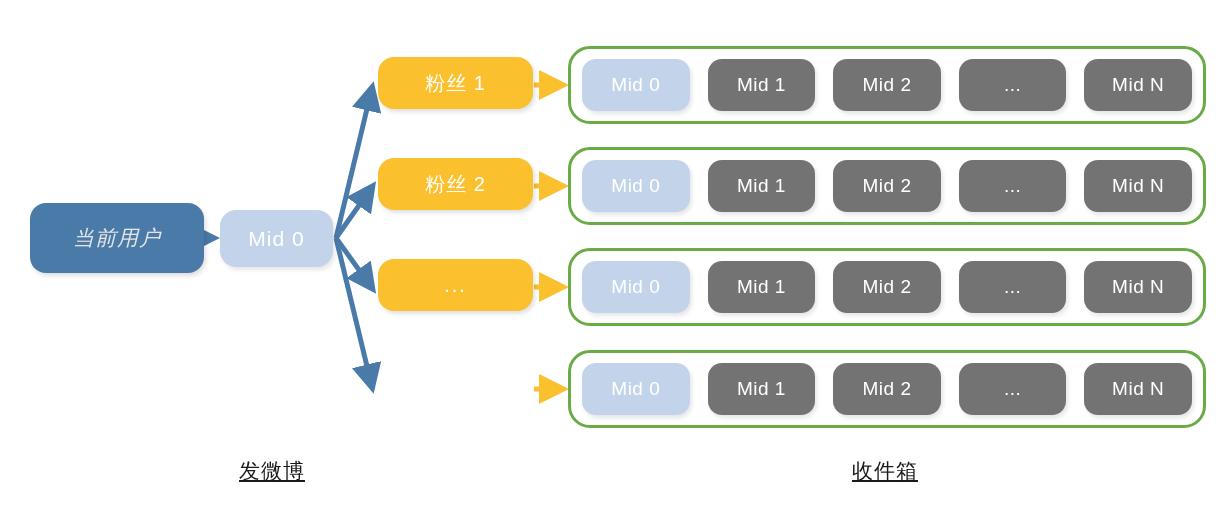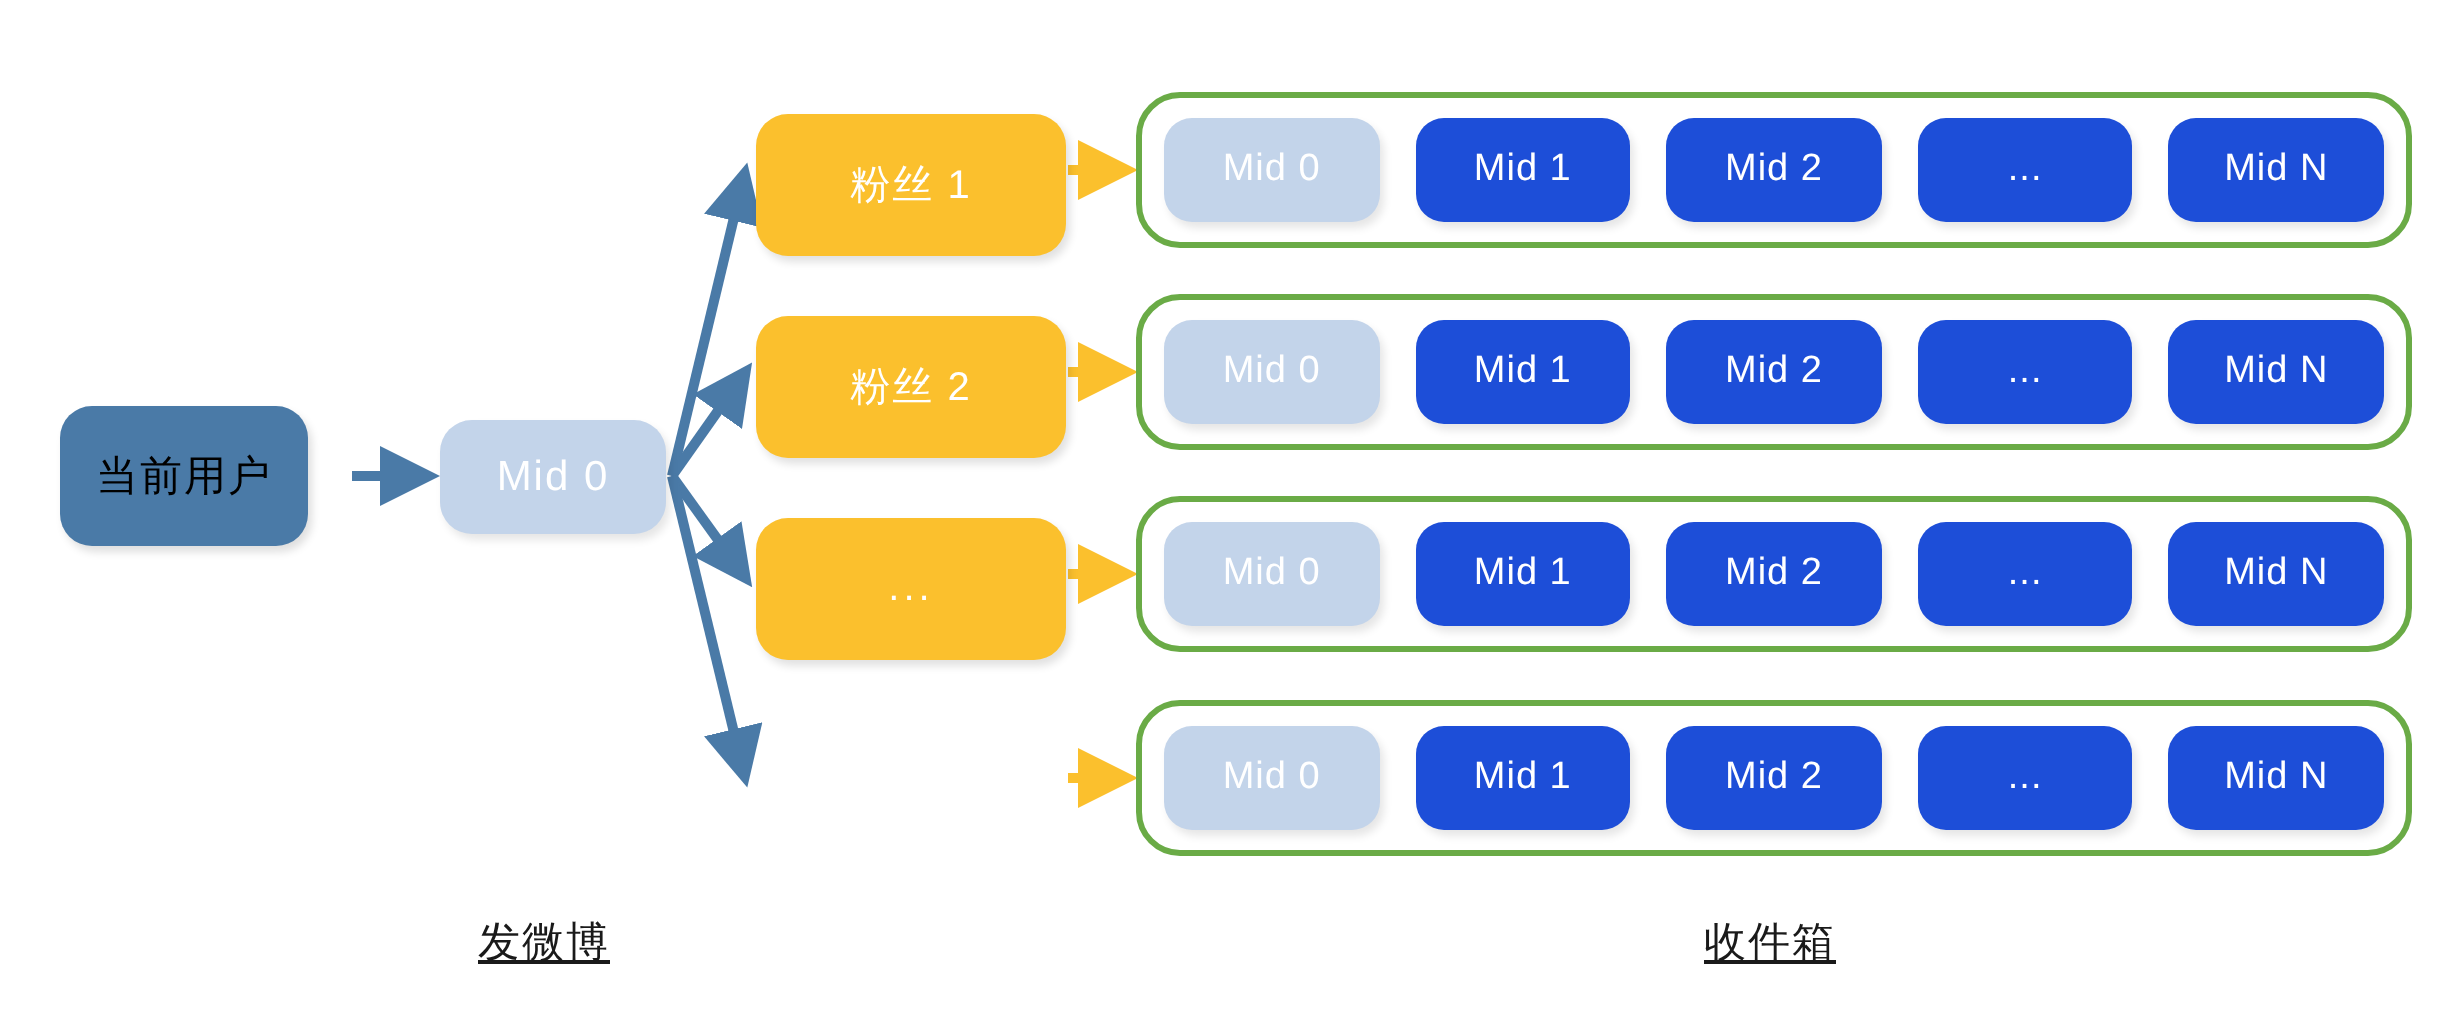--- a/index.html
+++ b/index.html
@@ -22,30 +22,31 @@
     position: absolute;
     left: 0; top: 0;
     width: 1232px; height: 516px;
     pointer-events: none;
   }
 
   
   .node-user {
     position: absolute;
     left: 30px; top: 203px;
-    width: 124px; height: 70px;
+    width: 174px; height: 70px;
     background: #4a7aa7;
     border-radius: 16px;
     display: flex;
     align-items: center;
     justify-content: center;
-    color: #000000;
+    color: #e5e5e5;
     font-size: 21px;
     letter-spacing: 1px;
     box-shadow: 2px 3px 4px rgba(0,0,0,0.13);
+    font-style: italic;
   }
 
   
   .node-mid0-src {
     position: absolute;
     left: 220px; top: 210px;
     width: 113px; height: 57px;
     background: #c3d4ea;
     border-radius: 16px;
     display: flex;
@@ -54,21 +55,21 @@
     color: #ffffff;
     font-size: 21px;
     letter-spacing: 1px;
     box-shadow: 2px 3px 4px rgba(0,0,0,0.10);
   }
 
   
   .fan-card {
     position: absolute;
     left: 378px;
-    width: 155px; height: 71px;
+    width: 155px; height: 52px;
     background: #fbc02d;
     border-radius: 16px;
     display: flex;
     align-items: center;
     justify-content: center;
     color: #ffffff;
     font-size: 20px;
     letter-spacing: 1px;
     box-shadow: 2px 3px 4px rgba(0,0,0,0.12);
   }
@@ -91,21 +92,21 @@
     border-radius: 14px;
     display: flex;
     align-items: center;
     justify-content: center;
     color: #ffffff;
     font-size: 19px;
     letter-spacing: 0.5px;
     box-shadow: 2px 3px 4px rgba(0,0,0,0.10);
   }
   .pill.mid0   { background: #c3d4ea; width: 113px; }
-  .pill.green  { background: #1d4ed8; width: 113px; }
+  .pill.green  { background: #737373; width: 113px; }
   .pill-gap    { width: 18px; flex: 0 0 auto; }
 
   
   .caption {
     position: absolute;
     color: #1a1a1a;
     font-size: 21px;
     letter-spacing: 1px;
     white-space: nowrap;
     text-decoration: underline;

